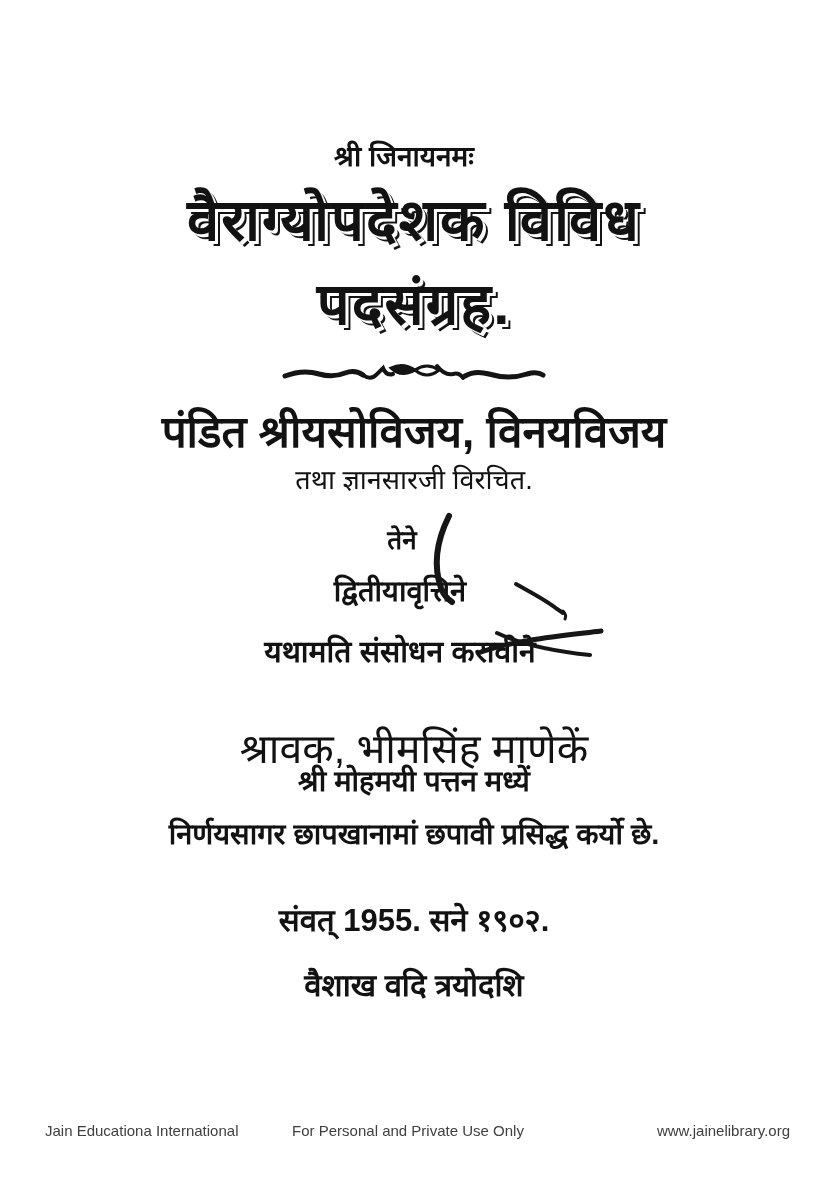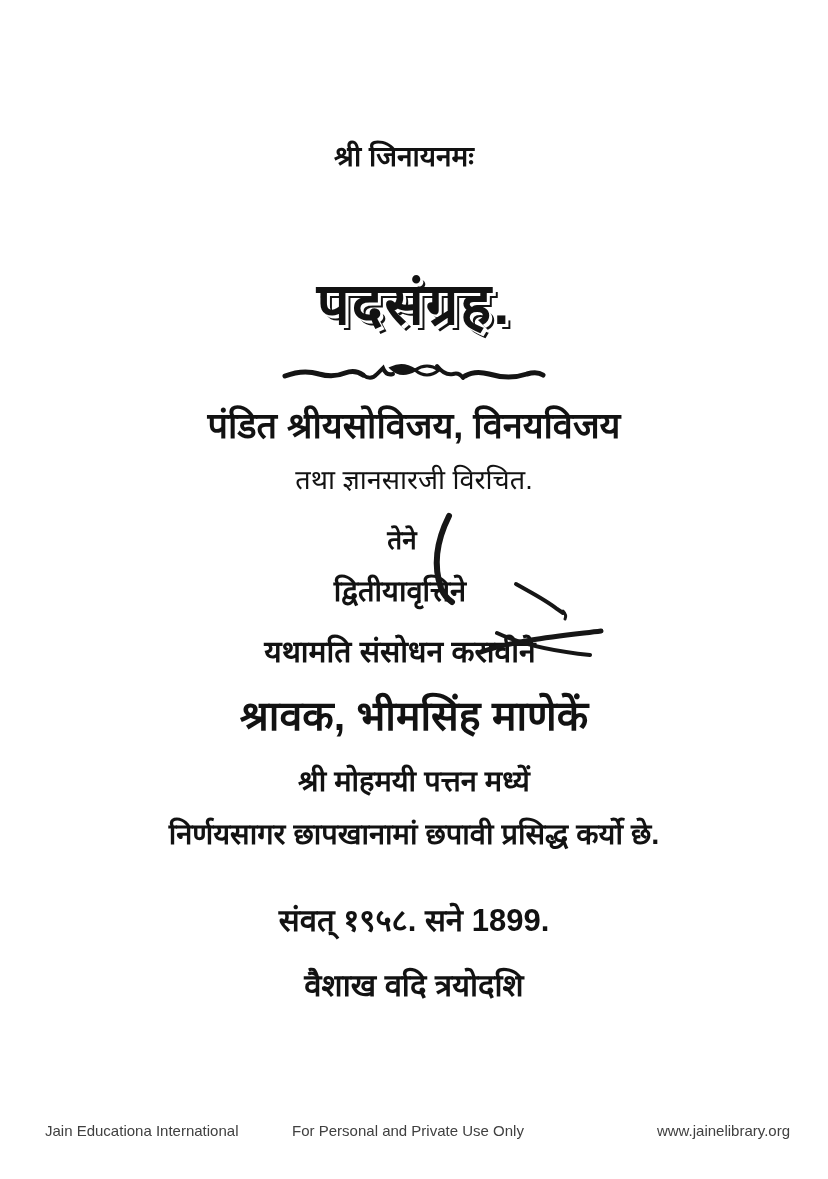--- a/index.html
+++ b/index.html
@@ -44,26 +44,26 @@
     letter-spacing: 2px;
     text-shadow: 3px 3px 0 #ffffff, 5px 5px 0 #141414;
   }
   .divider-wrap {
     position: absolute;
     top: 356px;
     left: 0;
     right: 0;
     text-align: center;
   }
-  .authors-1 { top: 400px; font-size: 36px; font-weight: 700; }
+  .authors-1 { top: 400px; font-size: 44px; font-weight: 700; }
   .authors-2 { top: 460px; font-size: 27px; font-weight: 400; }
   .tene      { top: 521px; font-size: 26px; font-weight: 600; transform: translateX(-12px); }
   .edition   { top: 570px; font-size: 29px; font-weight: 600; transform: translateX(-14px); }
   .revision  { top: 630px; font-size: 30px; font-weight: 700; transform: translateX(-14px); }
-  .publisher { top: 686px; font-size: 41px; font-weight: 700; }
+  .publisher { top: 719px; font-size: 41px; font-weight: 400; }
   .place     { top: 760px; font-size: 29px; font-weight: 700; }
   .press     { top: 813px; font-size: 29px; font-weight: 700; }
   .date-1    { top: 898px; font-size: 31px; font-weight: 700; }
   .date-2    { top: 963px; font-size: 31px; font-weight: 700; }
   .footer {
     position: absolute;
     left: 0;
     right: 0;
     top: 1122px;
     height: 24px;
@@ -80,20 +80,21 @@
     pointer-events: none;
   }
 </style>
 </head>
 <body>
 
 <div class="page">
 
   <div class="line invocation">श्री जिनायनमः</div>
 
+  <div class="line title-1">वैराग्योपदेशक विविध</div>
   <div class="line title-2">पदसंग्रह.</div>
 
   <div class="divider-wrap">
     <svg width="270" height="34" viewBox="0 0 270 34">
       <g fill="none" stroke="#141414" stroke-linecap="round">
         <path d="M6,20 q18,-7 34,-2 q14,4 26,-1 q10,-4 18,2" stroke-width="5"></path>
         <path d="M84,19 q8,6 14,-1 l6,-6 q3,8 10,6" stroke-width="4"></path>
         <path d="M112,12 q12,-6 24,2 q-14,8 -24,-2 z" stroke-width="3" fill="#141414"></path>
         <path d="M136,14 q12,-8 24,0 q-12,10 -24,0 z" stroke-width="3" fill="none"></path>
         <path d="M158,10 q8,10 16,8 q6,-2 10,4" stroke-width="4"></path>
@@ -106,21 +107,21 @@
   <div class="line authors-2">तथा ज्ञानसारजी विरचित.</div>
 
   <div class="line tene">तेने</div>
   <div class="line edition">द्वितीयावृत्तिने</div>
   <div class="line revision">यथामति संसोधन करावीने</div>
 
   <div class="line publisher">श्रावक, भीमसिंह माणेकें</div>
   <div class="line place">श्री मोहमयी पत्तन मध्यें</div>
   <div class="line press">निर्णयसागर छापखानामां छपावी प्रसिद्ध कर्यो छे.</div>
 
-  <div class="line date-1">संवत् १९५८. सने 1899.</div>
+  <div class="line date-1">संवत् 1955. सने १९०२.</div>
   <div class="line date-2">वैशाख वदि  त्रयोदशि</div>
 
   <svg class="ink-overlay" width="828" height="1179" viewBox="0 0 828 1179">
     <g fill="none" stroke="#161616" stroke-linecap="round">
 
       <path d="M449,516 C437,540 433,565 441,588 C444,596 449,600 452,602" stroke-width="6"></path>
 
       <path d="M516,584 C530,592 546,600 557,609 l6,4" stroke-width="4"></path>
       <path d="M563,611 q4,4 2,8" stroke-width="3"></path>
 

